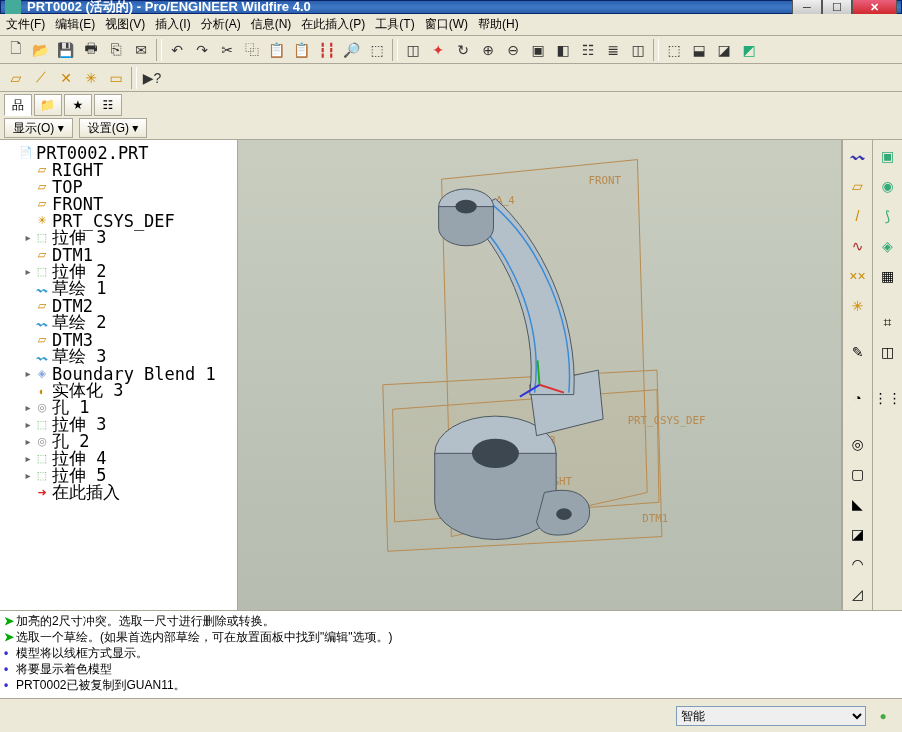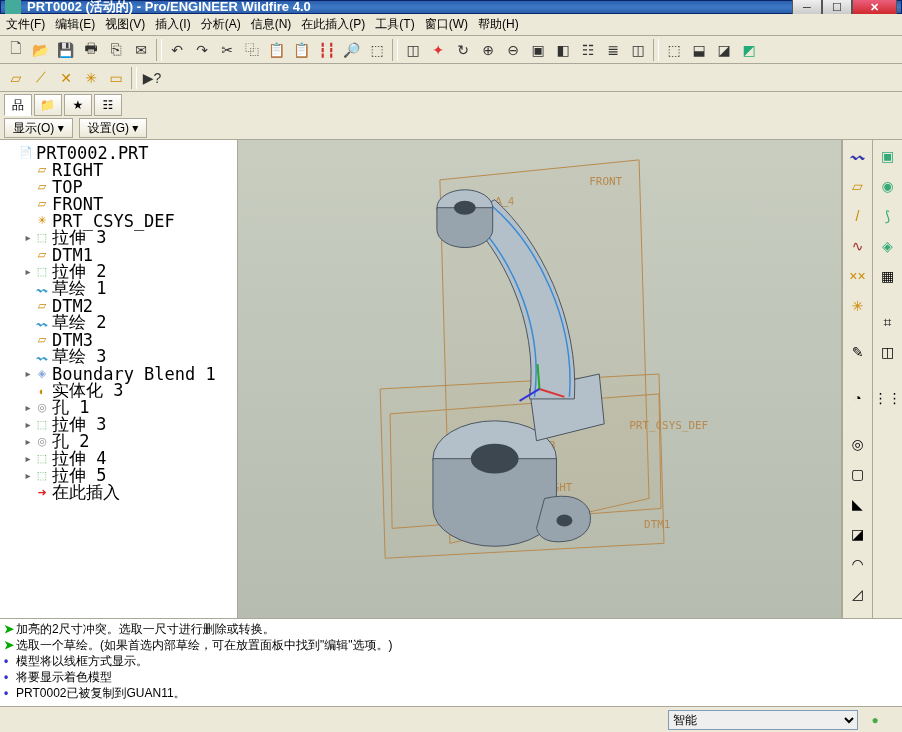--- a/index.html
+++ b/index.html
@@ -48,21 +48,21 @@
 .rcol { width: 30px; background: #ece9d8; border-left: 1px solid #aca899; display: flex; flex-direction: column; align-items: center; padding: 4px 0; gap: 6px; }
 .ricon { width: 24px; height: 24px; display: flex; align-items: center; justify-content: center; font-size: 14px; }
 
 
 .msgarea { height: 88px; background: #fff; border-top: 1px solid #aca899; overflow: auto; padding: 2px 4px; font-family: SimSun, monospace; font-size: 12px; }
 .msgarea .line { display: flex; align-items: center; height: 16px; }
 .msgarea .bullet { width: 12px; color: #0a0; font-weight: bold; }
 .msgarea .bullet.blue { color: #33c; }
 
 
-.statusbar { height: 26px; background: #ece9d8; border-top: 1px solid #aca899; display: flex; align-items: center; padding: 2px 16px; }
+.statusbar { height: 34px; background: #ece9d8; border-top: 1px solid #aca899; display: flex; align-items: center; padding: 2px 8px; }
 .statusbar .spacer { flex: 1; }
 .statusbar select { width: 190px; height: 20px; font-size: 12px; border: 1px solid #7f9db9; }
 .statusbar .sicon { width: 22px; height: 20px; margin-left: 6px; display: flex; align-items: center; justify-content: center; color: #4a4; }
 
 
 .datum-rect { fill: rgba(200,160,100,0.05); stroke: #b8894e; stroke-width: 1; }
 .datum-lbl { fill: #b8894e; font-size: 11px; font-family: SimSun, monospace; }
 .axis-lbl { fill: #b8894e; font-size: 11px; }
 .part { fill: #97a4ae; stroke: #4a5560; stroke-width: 1; }
 .part-lit { fill: #b4c0c9; }

